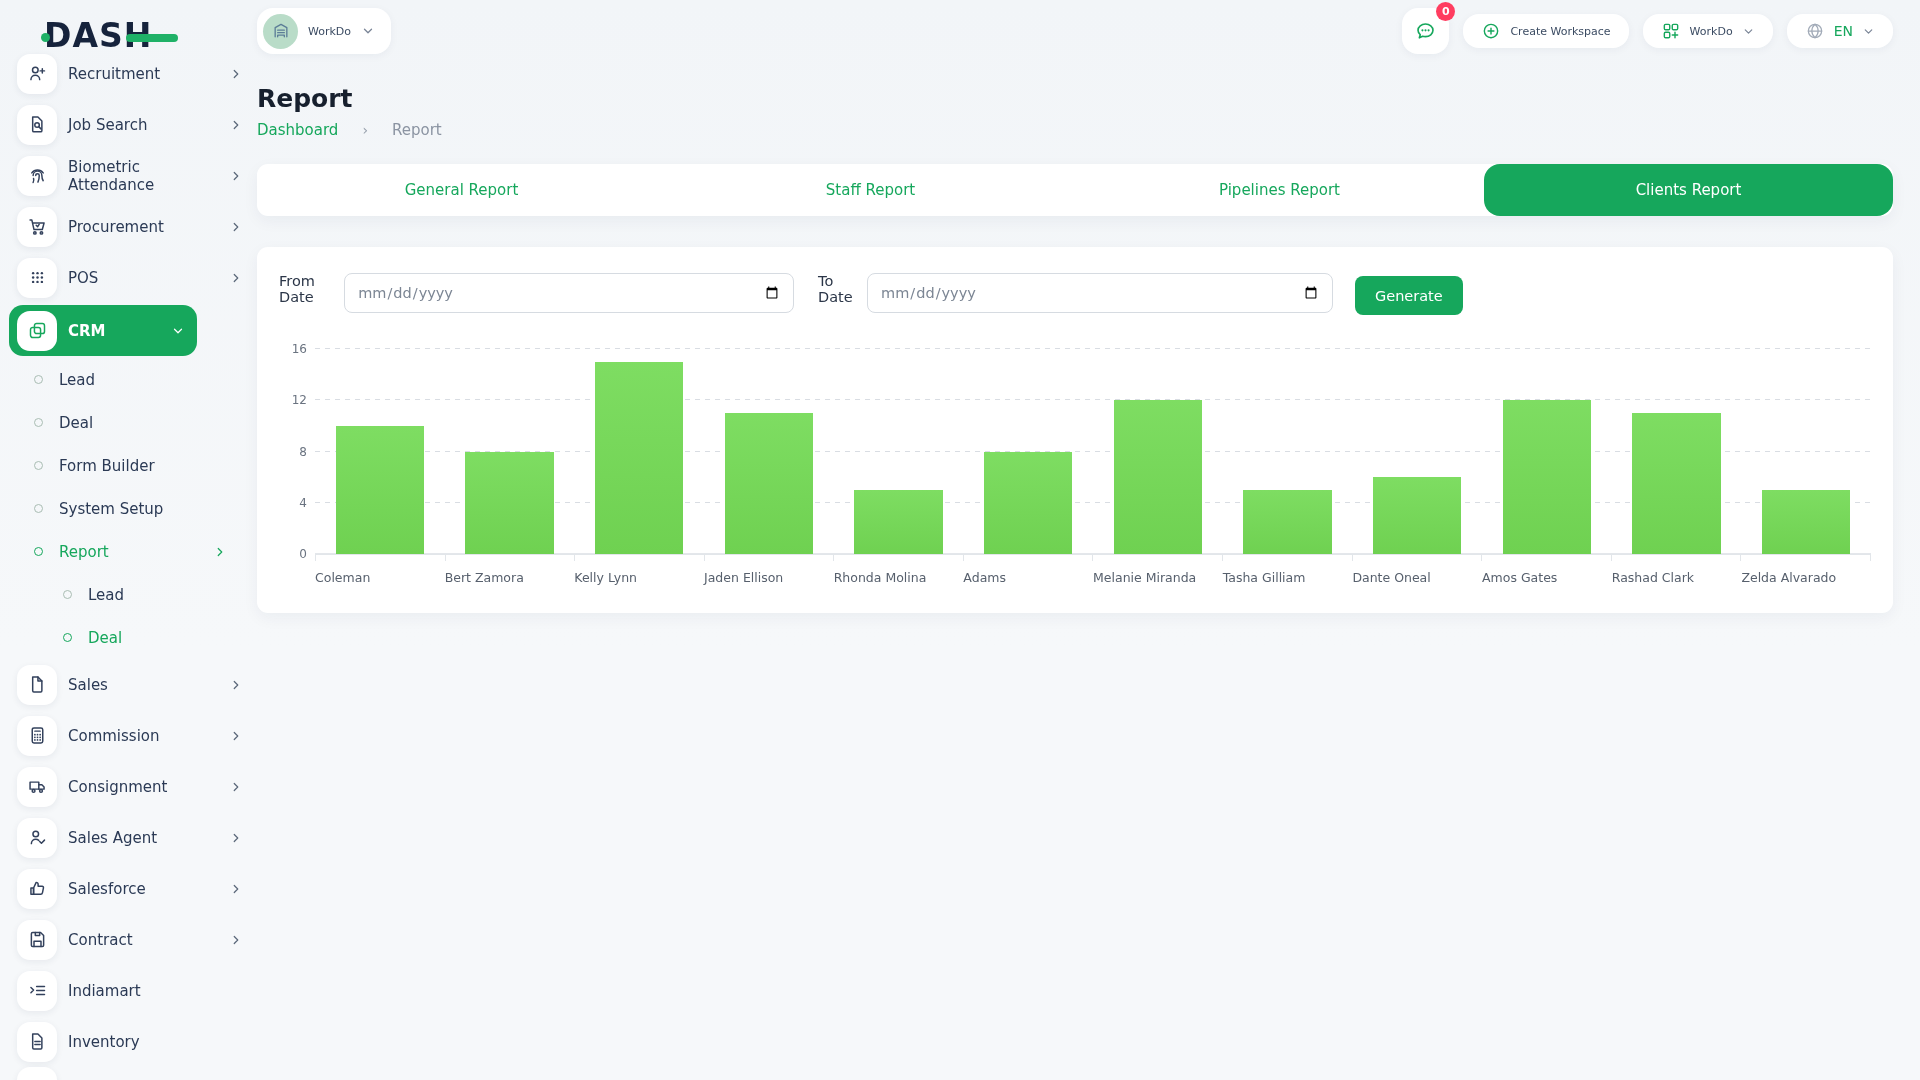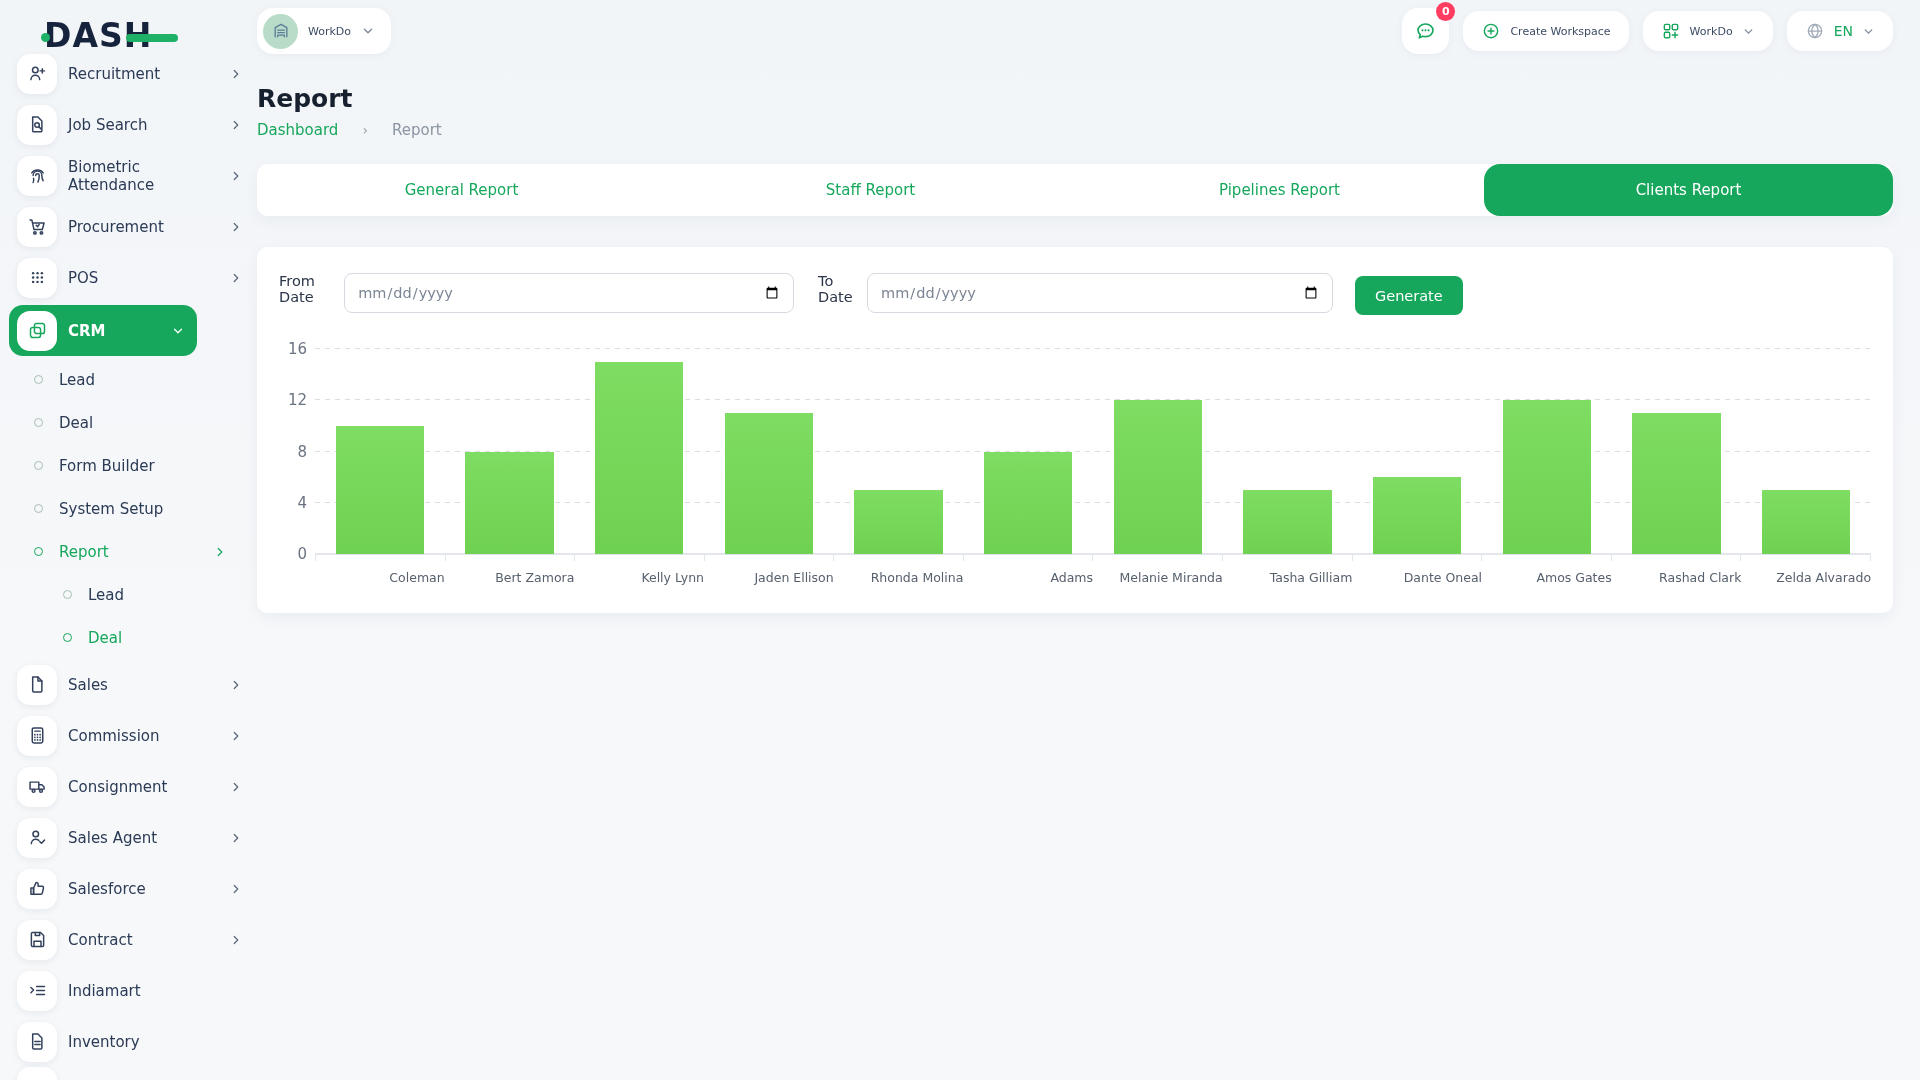--- a/index.html
+++ b/index.html
@@ -41,21 +41,21 @@
   .pill { background:#fff; border-radius:16px; box-shadow:0 2px 8px rgba(24,39,75,.05); display:flex; align-items:center; cursor:pointer; }
   .ws-pill { height:46px; padding:5px 16px 5px 6px; gap:10px; }
   .avatar { width:35px; height:35px; border-radius:50%; background:#b9dcc8; display:flex; align-items:center; justify-content:center; color:#5c7d97; }
   .avatar svg { width:20px; height:20px; }
   .pill-label { font-size:11px; color:#3c4c63; }
   .hdr-right { margin-left:auto; display:flex; align-items:center; gap:14px; }
   .icon-pill { width:47px; height:46px; justify-content:center; position:relative; }
   .icon-pill svg { width:23px; height:23px; color:#16a75c; }
   .badge { position:absolute; top:-6px; right:-6px; min-width:19px; height:19px; border-radius:10px; background:#ff3d60;
            color:#fff; font-size:11px; font-weight:700; display:flex; align-items:center; justify-content:center; padding:0 5px; }
-  .btn-pill { height:40px; padding:0 18px; gap:9px; }
+  .btn-pill { height:34px; padding:0 18px; gap:9px; }
   .btn-pill svg.green { width:20px; height:20px; color:#16a75c; }
   .btn-pill svg.gray { width:20px; height:20px; color:#a2abb8; }
   .btn-pill .chev svg { width:13px; height:13px; }
   .lang-code { font-size:14px; color:#16a75c; }
 
   
   .page-title { margin-top:22px; font-size:25px; font-weight:700; color:#17202e; }
   .breadcrumb { margin-top:8px; display:flex; align-items:center; gap:24px; font-size:15px; }
   .bc-link { color:#16a75c; text-decoration:none; cursor:pointer; }
   .bc-sep { color:#98a1ad; font-size:14px; }
@@ -72,34 +72,34 @@
   .fgroup { display:flex; flex-direction:row; width:515px; }
   .fgroup label { font-size:14.5px; color:#2b3648; margin-bottom:10px; }
   .fgroup input { height:40px; border:1px solid #d6dbe1; border-radius:8px; padding:0 12px; font-size:14.5px;
                   color:#7c8694; font-family:inherit; background:#fff; outline:none; width:100%; }
   .gen-btn { height:39px; padding:0 20px; margin-left:-2px; background:#16a75c; color:#fff; border:none; border-radius:8px;
              font-size:14.5px; font-family:inherit; cursor:pointer; }
 
   
   .chart { margin-top:26px; display:flex; }
   .yaxis { width:36px; position:relative; height:205px; margin-top:8px; flex:none; }
-  .ylab { position:absolute; right:8px; transform:translateY(50%); font-size:15px; color:#6a7380; }
+  .ylab { position:absolute; right:8px; transform:translateY(50%); font-size:12px; color:#6a7380; }
   .plotwrap { flex:1; }
   .plot { position:relative; height:205px; margin-top:8px; }
   .gridline { position:absolute; left:0; right:0; height:1px;
               background:repeating-linear-gradient(90deg,#d9dde3 0 5px,transparent 5px 10px); }
   .gridline.zero { background:#e4e7eb; }
   .bars { position:absolute; left:0; right:0; top:0; bottom:0; display:flex; }
   .slot { flex:1; position:relative; }
   .bar { position:absolute; bottom:0; left:16%; width:68%; background:linear-gradient(180deg,#7edd62,#6fd151); }
   .ticks { display:flex; height:7px; border-top:1px solid #e2e6ea; }
   .ticks .t { flex:1; border-right:1px solid #e2e6ea; }
   .ticks .t:first-child { border-left:1px solid #e2e6ea; }
   .xlabels { display:flex; margin-top:9px; }
-  .xlabels .xl { flex:1; text-align:right; font-size:12.5px; color:#57606d; }
+  .xlabels .xl { flex:1; text-align:left; font-size:12.5px; color:#57606d; }
 </style>
 </head>
 <body>
 
 <div class="app">
 
   <aside>
     <div class="logo">
       <span class="logo-dot"></span>
       <span class="logo-text">DASH</span>

